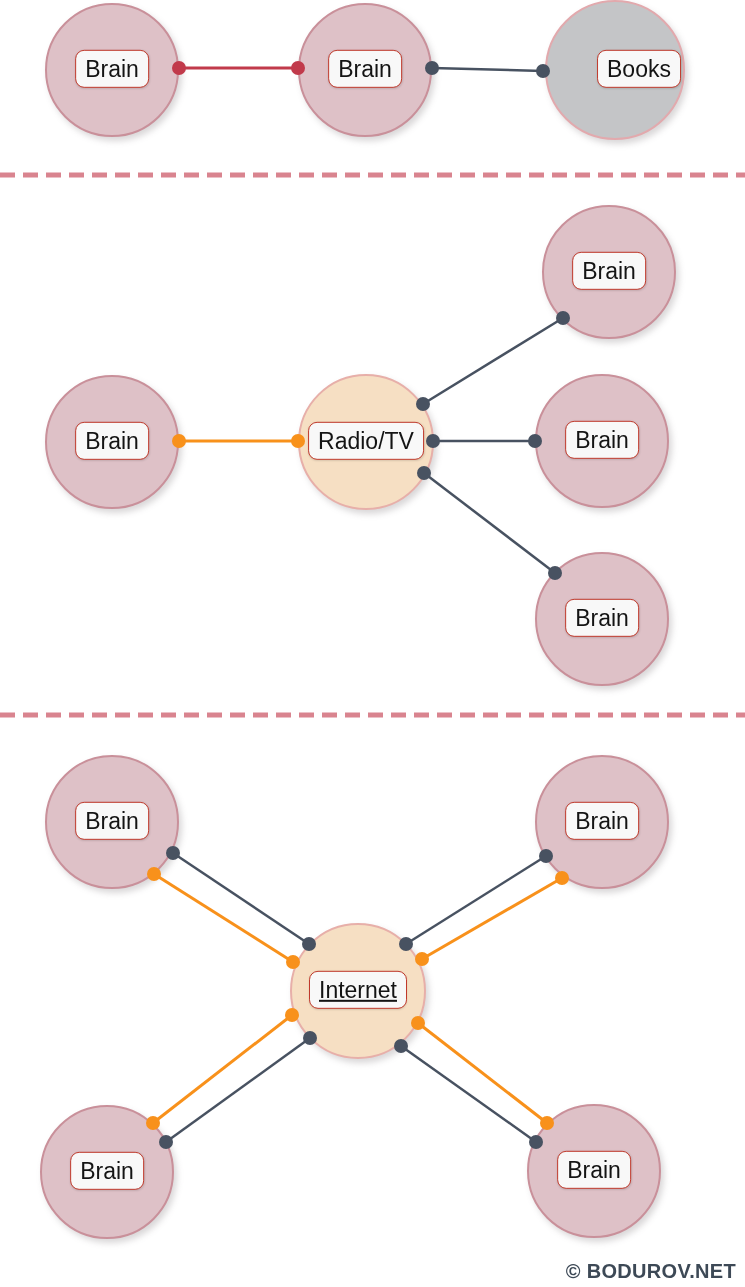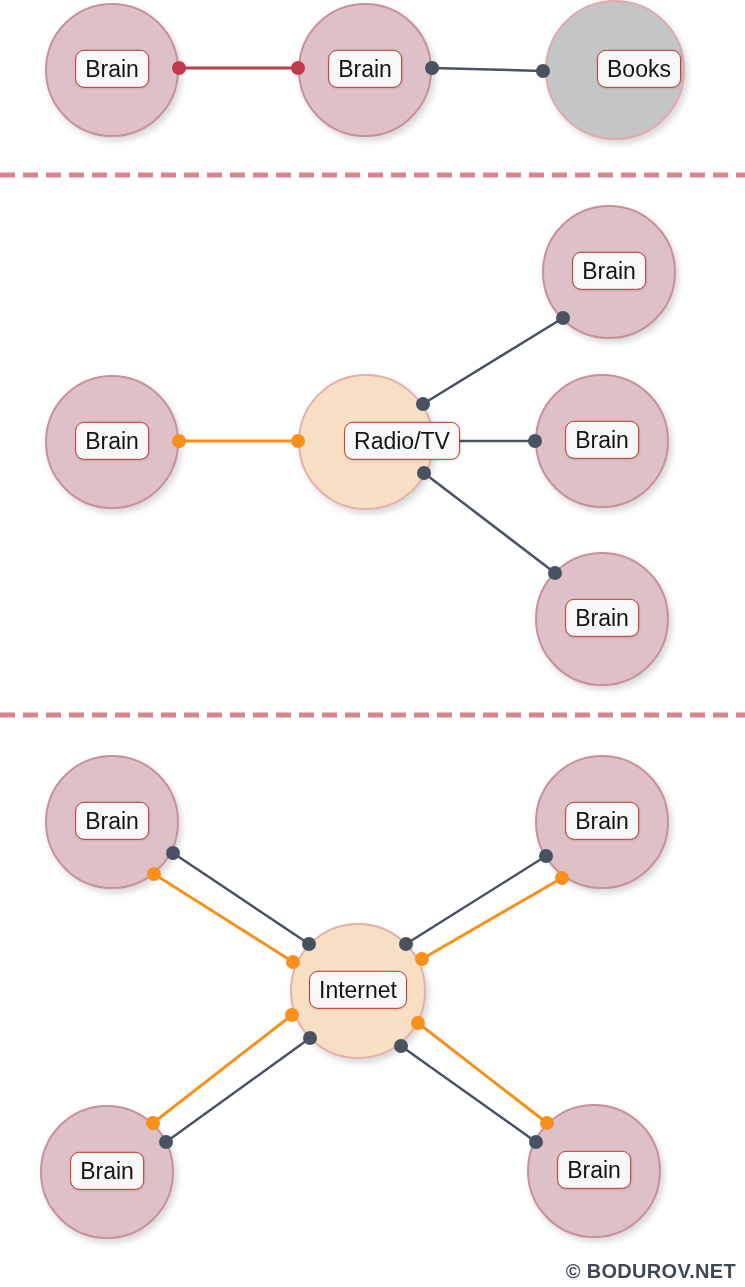--- a/index.html
+++ b/index.html
@@ -117,24 +117,24 @@
       <circle cx="418" cy="1023" r="7" fill="#f8911b"></circle>
       <line x1="536" y1="1142" x2="401" y2="1046" stroke="#485261" stroke-width="2.5"></line>
       <circle cx="536" cy="1142" r="7" fill="#485261"></circle>
       <circle cx="401" cy="1046" r="7" fill="#485261"></circle>
     </svg>
   <div id="labels-layer">
       <div class="node-label" style="left: 112px; top: 69px; background: rgb(248, 248, 248); border-color: rgb(192, 57, 43); color: rgb(20, 20, 20);">Brain</div>
       <div class="node-label" style="left: 365px; top: 69px; background: rgb(248, 248, 248); border-color: rgb(192, 57, 43); color: rgb(20, 20, 20);">Brain</div>
       <div class="node-label" style="left: 615px; top: 69px; background: rgb(248, 248, 248); border-color: rgb(192, 57, 43); color: rgb(20, 20, 20); margin-left: 24px;">Books</div>
       <div class="node-label" style="left: 112px; top: 441px; background: rgb(248, 248, 248); border-color: rgb(192, 57, 43); color: rgb(20, 20, 20);">Brain</div>
-      <div class="node-label" style="left: 366px; top: 441px; background: rgb(248, 248, 248); border-color: rgb(192, 57, 43); color: rgb(20, 20, 20); margin-left: 36px;">Radio/TV</div>
+      <div class="node-label" style="left: 366px; top: 441px; background: rgb(248, 248, 248); border-color: rgb(192, 57, 43); color: rgb(20, 20, 20);">Radio/TV</div>
       <div class="node-label" style="left: 609px; top: 271px; background: rgb(248, 248, 248); border-color: rgb(192, 57, 43); color: rgb(20, 20, 20);">Brain</div>
       <div class="node-label" style="left: 602px; top: 440px; background: rgb(248, 248, 248); border-color: rgb(192, 57, 43); color: rgb(20, 20, 20);">Brain</div>
       <div class="node-label" style="left: 602px; top: 618px; background: rgb(248, 248, 248); border-color: rgb(192, 57, 43); color: rgb(20, 20, 20);">Brain</div>
       <div class="node-label" style="left: 112px; top: 821px; background: rgb(248, 248, 248); border-color: rgb(192, 57, 43); color: rgb(20, 20, 20);">Brain</div>
       <div class="node-label" style="left: 602px; top: 821px; background: rgb(248, 248, 248); border-color: rgb(192, 57, 43); color: rgb(20, 20, 20);">Brain</div>
-      <div class="node-label" style="left: 358px; top: 990px; background: rgb(248, 248, 248); border-color: rgb(192, 57, 43); color: rgb(20, 20, 20);">Internet</div>
+      <div class="node-label" style="left: 358px; top: 990px; background: rgb(248, 248, 248); border-color: rgb(192, 57, 43); color: rgb(20, 20, 20); text-decoration: underline;">Internet</div>
       <div class="node-label" style="left: 107px; top: 1171px; background: rgb(248, 248, 248); border-color: rgb(192, 57, 43); color: rgb(20, 20, 20);">Brain</div>
       <div class="node-label" style="left: 594px; top: 1170px; background: rgb(248, 248, 248); border-color: rgb(192, 57, 43); color: rgb(20, 20, 20);">Brain</div>
     </div>
   <div id="watermark" style="color: rgb(61, 73, 86);">© BODUROV.NET</div>
 </div>
 
 </body></html>

